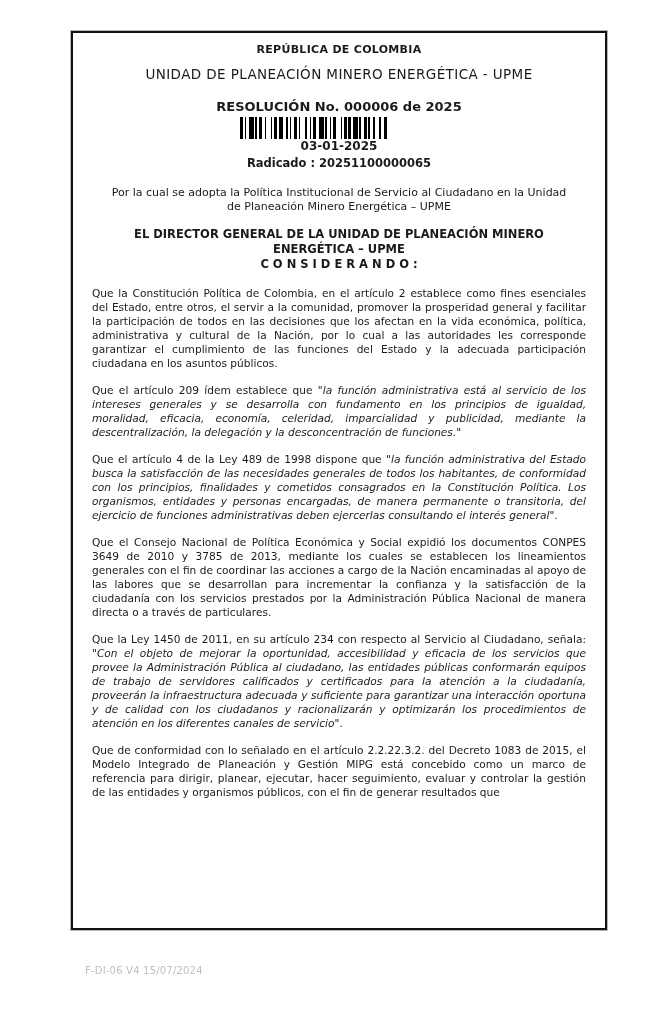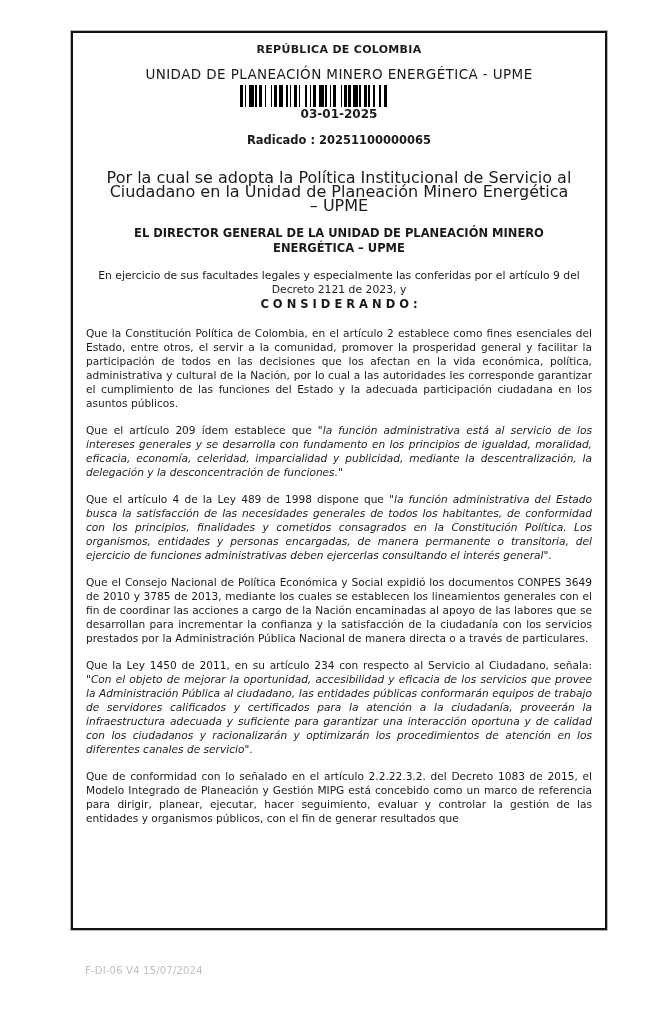--- a/index.html
+++ b/index.html
@@ -20,21 +20,21 @@
     position: absolute;
     left: 71px;
     top: 31px;
     width: 536px;
     height: 899px;
     box-sizing: border-box;
     border: 2px solid #111111;
     outline: 1px solid #b7b7b7;
     background: #ffffff;
     overflow: hidden;
-    padding: 0 13px;
+    padding: 0 19px;
   }
   .center { text-align: center; }
   .republic {
     margin-top: 10px;
     font-size: 11px;
     font-weight: bold;
     letter-spacing: 0.3px;
   }
   .emblem-wrap {
     margin-top: 2px;
@@ -64,27 +64,27 @@
     align-items: stretch;
     overflow: hidden;
   }
   .barcode .bar { height: 100%; }
   .bc-date {
     margin-top: 0px;
     font-size: 12px;
     font-weight: bold;
   }
   .radicado {
-    margin-top: 12px;
+    margin-top: 3px;
     font-size: 11.5px;
     font-weight: bold;
   }
   .subject {
-    margin-top: 24px;
-    font-size: 16px;
+    margin-top: 16px;
+    font-size: 11px;
     line-height: 14px;
     padding: 0 18px;
   }
   .authority {
     margin-top: 13px;
     font-size: 11.5px;
     font-weight: bold;
     line-height: 15px;
     padding: 0 8px;
   }
@@ -124,20 +124,21 @@
 
 <div class="viewport">
 
   <div class="sheet">
 
     <div class="republic center">REPÚBLICA DE COLOMBIA</div>
 
 
     <div class="entity center">UNIDAD DE PLANEACIÓN MINERO ENERGÉTICA - UPME</div>
 
+    <div class="res-title center">RESOLUCIÓN No. 000006 de 2025</div>
 
     <div class="barcode-block">
       <div class="barcode" id="barcode">
           <span class="bar" style="width: 3.1px; flex: 0 0 auto; background: rgb(0, 0, 0);"></span>
           <span class="bar" style="width: 1.55px; flex: 0 0 auto; background: rgb(255, 255, 255);"></span>
           <span class="bar" style="width: 1.55px; flex: 0 0 auto; background: rgb(0, 0, 0);"></span>
           <span class="bar" style="width: 3.1px; flex: 0 0 auto; background: rgb(255, 255, 255);"></span>
           <span class="bar" style="width: 4.65px; flex: 0 0 auto; background: rgb(0, 0, 0);"></span>
           <span class="bar" style="width: 1.55px; flex: 0 0 auto; background: rgb(255, 255, 255);"></span>
           <span class="bar" style="width: 1.55px; flex: 0 0 auto; background: rgb(0, 0, 0);"></span>
@@ -197,21 +198,20 @@
         </div>
       <div class="bc-date">03-01-2025</div>
     </div>
 
     <div class="radicado center">Radicado : 20251100000065</div>
 
     <div class="subject center">Por la cual se adopta la Política Institucional de Servicio al Ciudadano en la Unidad de Planeación Minero Energética – UPME</div>
 
     <div class="authority center">EL DIRECTOR GENERAL DE LA UNIDAD DE PLANEACIÓN MINERO ENERGÉTICA – UPME</div>
 
-    <div class="preamble center">En ejercicio de sus facultades legales y especialmente las conferidas por el artículo 9 del Decreto 2121 de 2023, y</div>
 
     <div class="considerando center">C O N S I D E R A N D O :</div>
 
     <div class="paras">
         <p class="para"><span>Que la Constitución Política de Colombia, en el artículo 2 establece como fines esenciales del Estado, entre otros, el servir a la comunidad, promover la prosperidad general y facilitar la participación de todos en las decisiones que los afectan en la vida económica, política, administrativa y cultural de la Nación, por lo cual a las autoridades les corresponde garantizar el cumplimiento de las funciones del Estado y la adecuada participación ciudadana en los asuntos públicos.</span></p>
         <p class="para"><span>Que el artículo 209 ídem establece que "</span><span class="it">la función administrativa está al servicio de los intereses generales y se desarrolla con fundamento en los principios de igualdad, moralidad, eficacia, economía, celeridad, imparcialidad y publicidad, mediante la descentralización, la delegación y la desconcentración de funciones.</span><span>"</span></p>
         <p class="para"><span>Que el artículo 4 de la Ley 489 de 1998 dispone que "</span><span class="it">la función administrativa del Estado busca la satisfacción de las necesidades generales de todos los habitantes, de conformidad con los principios, finalidades y cometidos consagrados en la Constitución Política. Los organismos, entidades y personas encargadas, de manera permanente o transitoria, del ejercicio de funciones administrativas deben ejercerlas consultando el interés general</span><span>".</span></p>
         <p class="para"><span>Que el Consejo Nacional de Política Económica y Social expidió los documentos CONPES 3649 de 2010 y 3785 de 2013, mediante los cuales se establecen los lineamientos generales con el fin de coordinar las acciones a cargo de la Nación encaminadas al apoyo de las labores que se desarrollan para incrementar la confianza y la satisfacción de la ciudadanía con los servicios prestados por la Administración Pública Nacional de manera directa o a través de particulares.</span></p>
         <p class="para"><span>Que la Ley 1450 de 2011, en su artículo 234 con respecto al Servicio al Ciudadano, señala: "</span><span class="it">Con el objeto de mejorar la oportunidad, accesibilidad y eficacia de los servicios que provee la Administración Pública al ciudadano, las entidades públicas conformarán equipos de trabajo de servidores calificados y certificados para la atención a la ciudadanía, proveerán la infraestructura adecuada y suficiente para garantizar una interacción oportuna y de calidad con los ciudadanos y racionalizarán y optimizarán los procedimientos de atención en los diferentes canales de servicio</span><span>".</span></p>
         <p class="para"><span>Que de conformidad con lo señalado en el artículo 2.2.22.3.2. del Decreto 1083 de 2015, el Modelo Integrado de Planeación y Gestión MIPG está concebido como un marco de referencia para dirigir, planear, ejecutar, hacer seguimiento, evaluar y controlar la gestión de las entidades y organismos públicos, con el fin de generar resultados que</span></p>

